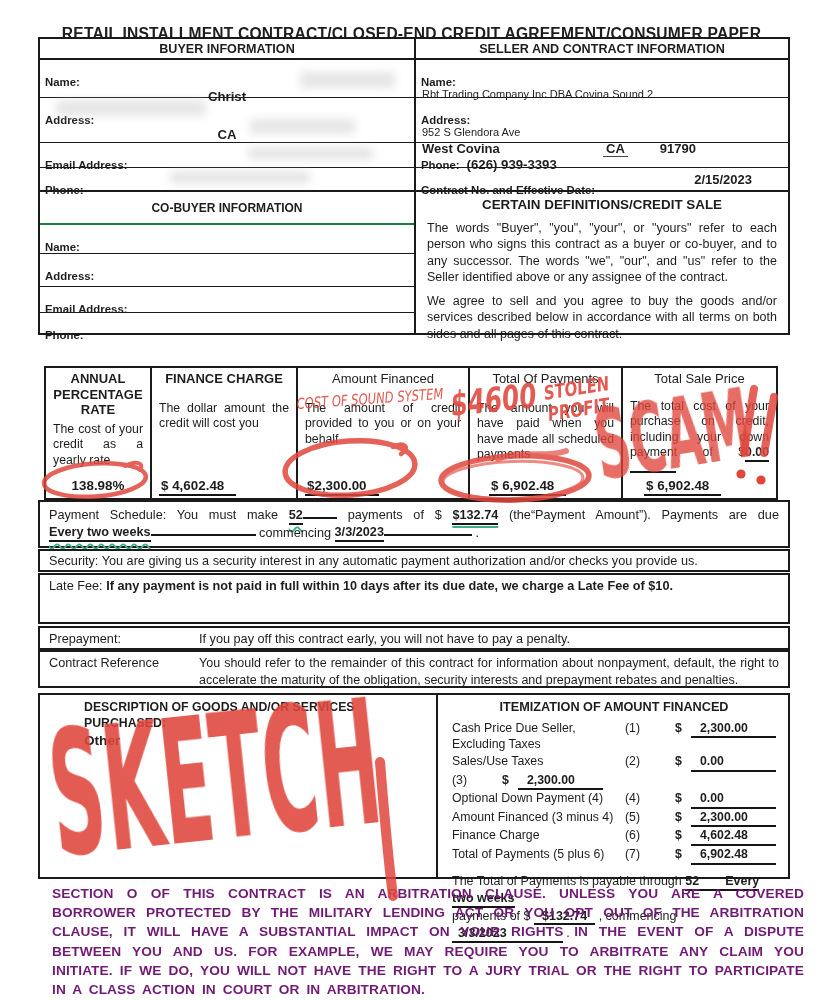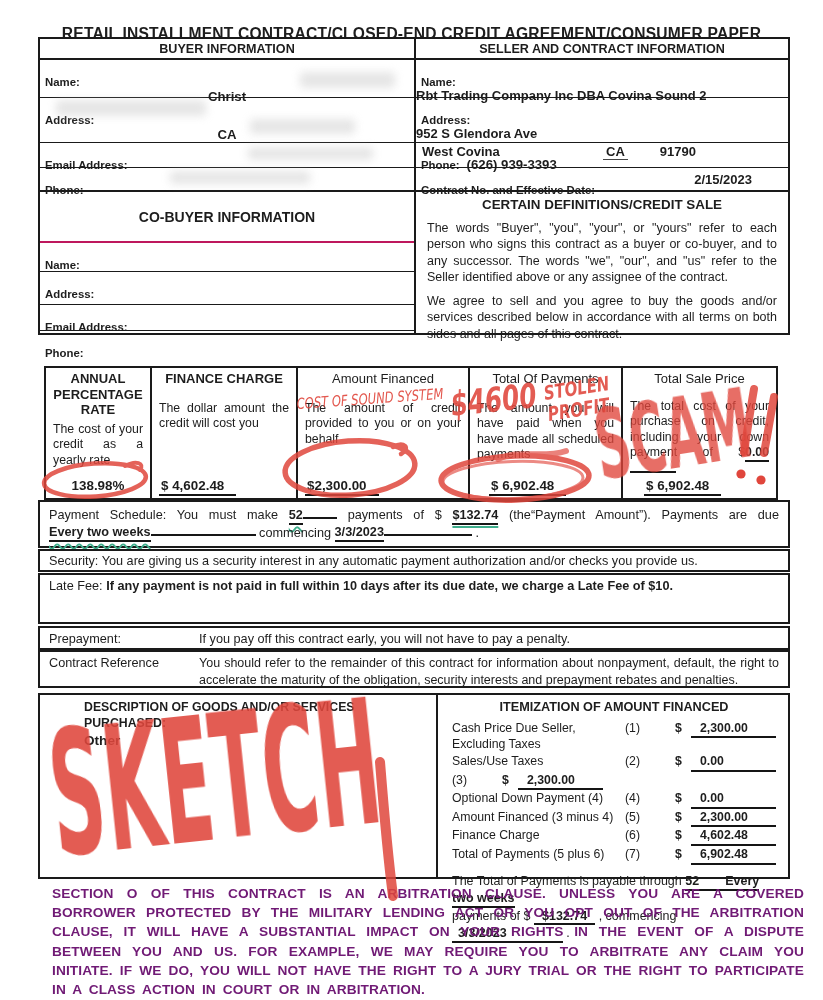--- a/index.html
+++ b/index.html
@@ -14,29 +14,29 @@
   .col-r{flex:1;display:flex;flex-direction:column;}
   .sec-hdr{text-align:center;font-weight:bold;font-size:12.6px;height:21px;padding-top:3px;
            border-bottom:2px solid #1a1a1a;flex:none;box-sizing:border-box;}
   .frow{border-bottom:1.7px solid #1a1a1a;flex:none;position:relative;display:flex;flex-direction:column;box-sizing:border-box;}
   .frow.last{border-bottom:none;}
   .h38{height:38px}.h45{height:45px}.h25{height:25px}.h24{height:24px}
   .h33{height:33px}.h29{height:29px}.h26{height:26px}
   .flabel{font-size:11.4px;font-weight:bold;padding:16px 0 0 5px;line-height:1.15;}
   .center-val{text-align:center;font-weight:bold;font-size:13.2px;}
   .bottom{margin-top:auto;margin-bottom:3px;}
-  .val-line{font-weight:bold;font-size:13px;margin-top:-1px;}
+  .val-line{font-weight:normal;font-size:11px;padding-left:6px;margin-top:-1px;}
   .city-row{display:flex;font-weight:bold;font-size:13px;padding-left:6px;margin-top:3px;}
   .ca{margin-left:auto;border-bottom:1.8px solid #444;padding:0 3px;}
   .zip{margin-left:32px;margin-right:92px;}
   .rowline{flex-direction:row;align-items:baseline;}
   .phone-val{font-weight:bold;font-size:13.2px;margin-left:7px;}
   .cdate{margin-left:auto;margin-right:36px;font-weight:bold;font-size:13px;align-self:center;}
-  .cob-hdr{height:51px;display:flex;align-items:center;justify-content:center;font-weight:bold;
-           font-size:14px;border-bottom:2px solid #be185d;flex:none;box-sizing:border-box;}
+  .cob-hdr{height:33px;display:flex;align-items:center;justify-content:center;font-weight:bold;
+           font-size:12px;border-bottom:2px solid #15803d;flex:none;box-sizing:border-box;}
   .defs{flex:1;padding:2px 11px 0 11px;}
   .defs-hdr{text-align:center;font-weight:bold;font-size:13.4px;margin-top:3px;}
   .defs p{font-size:12.5px;line-height:1.3;text-align:justify;margin:8px 0 0 0;}
 
   
   .tila-head{top:366px;left:0;width:100%;text-align:center;font-weight:bold;font-size:13.2px;}
   .tila-table{top:366px;left:44px;width:734px;height:134px;border:2.6px solid #1a1a1a;display:flex;background:#fff;}
   .tcell{border-right:2.2px solid #1a1a1a;display:flex;flex-direction:column;padding:3px 7px 5px 7px;box-sizing:border-box;}
   .tcell.lastc{border-right:none;}
   .w1{width:106px}.w2{width:146px}.w3{width:172px}.w4{width:153px}.w5{flex:1}

